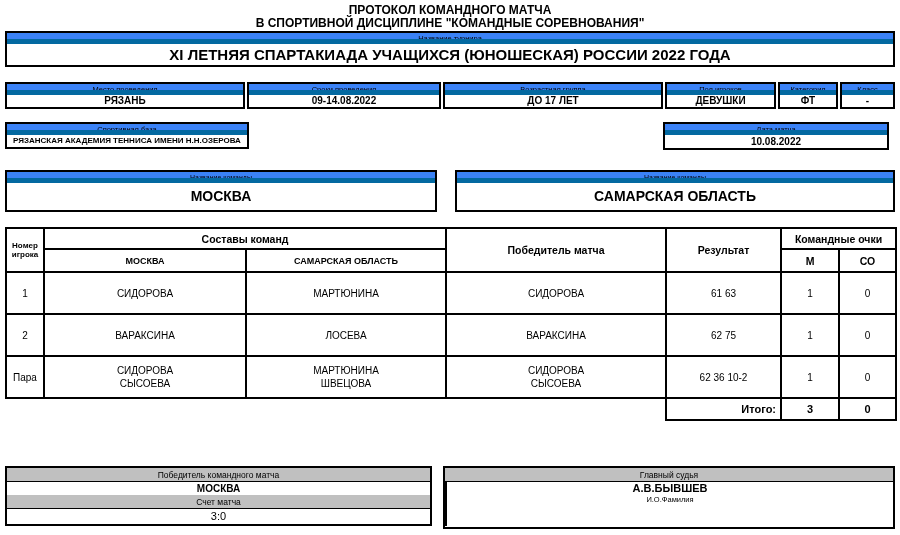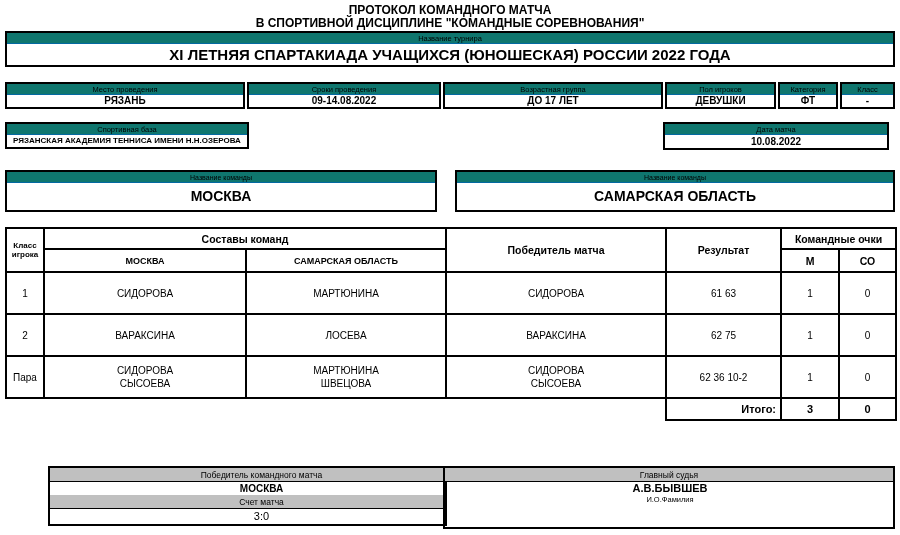--- a/index.html
+++ b/index.html
@@ -8,21 +8,21 @@
   .page{position:relative;width:900px;height:535px;background:#fff;}
   *{box-sizing:border-box;}
 
   .doc-title{position:absolute;left:0;width:100%;text-align:center;
              font-weight:bold;font-size:12px;line-height:13px;}
   .t1{top:4px;}
   .t2{top:17px;}
 
   
   .lbox{position:absolute;border:2px solid #000;background:#fff;}
-  .lbox .bar{background:#0f766e;border-bottom:1px solid #0369a1;text-align:center;
+  .lbox .bar{background:#3b82f6;border-bottom:5px solid #0369a1;text-align:center;
              font-size:7.5px;line-height:11px;height:11px;white-space:nowrap;overflow:hidden;}
   .lbox .val{text-align:center;font-weight:bold;white-space:nowrap;overflow:hidden;border-radius:9px;}
 
   .tournament{left:5px;top:31px;width:890px;}
   .tournament .val{font-size:15px;line-height:21px;height:21px;}
 
   .info .val{font-size:10px;line-height:12px;height:12px;}
   .b-venue{left:5px;top:82px;width:240px;}
   .b-dates{left:247px;top:82px;width:194px;}
   .b-age{left:443px;top:82px;width:220px;}
@@ -53,21 +53,21 @@
   .pre{white-space:pre-line;line-height:13px;}
   tr.hrow1{height:21px;} tr.hrow2{height:23px;} tr.drow{height:42px;} tr.trow{height:22px;}
   td.ghost{border:none;background:transparent;}
   td.total-label{font-weight:bold;font-size:11px;text-align:right;padding-right:4px;}
   td.total-val{font-weight:bold;font-size:11px;}
 
   
   .fbox{position:absolute;border:2px solid #000;background:#fff;}
   .fbox .bar{background:#c0c0c0;text-align:center;font-size:8.5px;line-height:14px;height:14px;
              border-bottom:1px solid #000;white-space:nowrap;overflow:hidden;}
-  .winner-box{left:5px;top:466px;width:427px;margin-left:43px;}
+  .winner-box{left:5px;top:466px;width:427px;}
   .winner-box .v1{font-weight:bold;font-size:10px;text-align:center;line-height:13px;height:13px;}
   .winner-box .bar2{border-top:0;}
   .winner-box .v2{font-weight:normal;font-size:11px;text-align:center;line-height:15px;height:15px;}
   .referee-box{left:443px;top:466px;width:452px;height:63px;}
   .ref-body{display:flex;height:44px;}
   .sign-cell{width:222px;position:relative;}
   .name-cell{flex:1;border-left:2px solid #000;position:relative;
              display:flex;flex-direction:column;justify-content:flex-start;align-items:center;}
   .small-label{font-size:7.5px;line-height:10px;text-align:center;}
   .sign-cell .small-label{position:absolute;bottom:1px;left:0;width:100%;}
@@ -135,21 +135,21 @@
       <col style="width:38px">
         <col style="width:202px">
         <col style="width:200px">
       <col style="width:220px">
         <col style="width:115px">
         <col style="width:58px">
         <col style="width:57px">
     </colgroup>
     <thead>
       <tr class="hrow1">
-        <th class="small" rowspan="2">Класс игрока</th>
+        <th class="small" rowspan="2">Номер игрока</th>
         <th colspan="2">Составы команд</th>
         <th rowspan="2">Победитель матча</th>
         <th rowspan="2">Результат</th>
         <th colspan="2">Командные очки</th>
       </tr>
       <tr class="hrow2">
         <th class="sub">МОСКВА</th>
         <th class="sub">САМАРСКАЯ ОБЛАСТЬ</th>
         <th>М</th>
         <th>СО</th>

